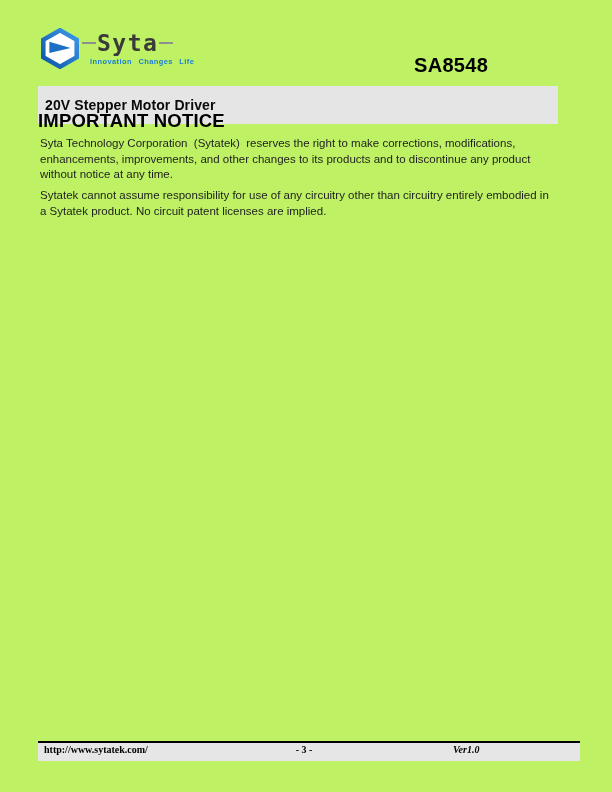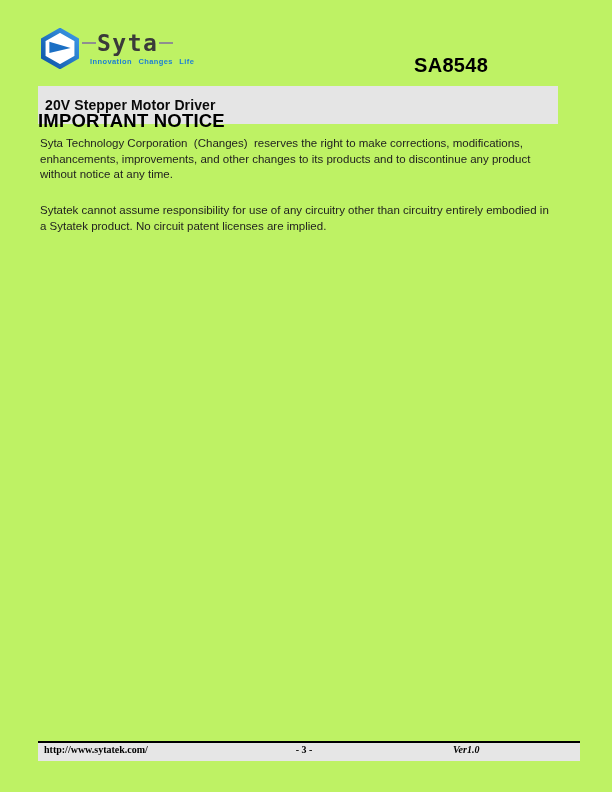--- a/index.html
+++ b/index.html
@@ -88,21 +88,21 @@
     position: absolute;
     left: 40px; top: 136px;
     width: 527px;
   }
   .notice-body p {
     font-size: 11.5px;
     line-height: 15.7px;
     color: #1e1e1e;
     white-space: pre-wrap;
   }
-  .notice-body p + p { margin-top: 20px; }
+  .notice-body p + p { margin-top: 5px; }
 
   
   .footer-bar {
     position: absolute;
     left: 38px; top: 741px;
     width: 542px; height: 20px;
     background: #e6e6e6;
     border-top: 2px solid #000000;
     font-family: "Liberation Serif", serif;
     font-weight: bold;
@@ -150,21 +150,21 @@
 
   <div class="product-code">SA8548</div>
 
   <div class="title-bar">
     <span class="title-bar-label">20V Stepper Motor Driver</span>
   </div>
 
   <div class="notice-heading">IMPORTANT NOTICE</div>
 
   <div class="notice-body">
-    <p>Syta Technology Corporation  (Changes)  reserves the right to make corrections, modifications,
+    <p>Syta Technology Corporation  (Sytatek)  reserves the right to make corrections, modifications,
 enhancements, improvements, and other changes to its products and to discontinue any product
 without notice at any time.</p>
     <p>Sytatek cannot assume responsibility for use of any circuitry other than circuitry entirely embodied in
 a Sytatek product. No circuit patent licenses are implied.</p>
   </div>
 
   <div class="footer-bar">
     <a class="footer-url" href="#">http://www.sytatek.com/</a>
     <span class="footer-page">- 3 -</span>
     <span class="footer-version">Ver1.0</span>

